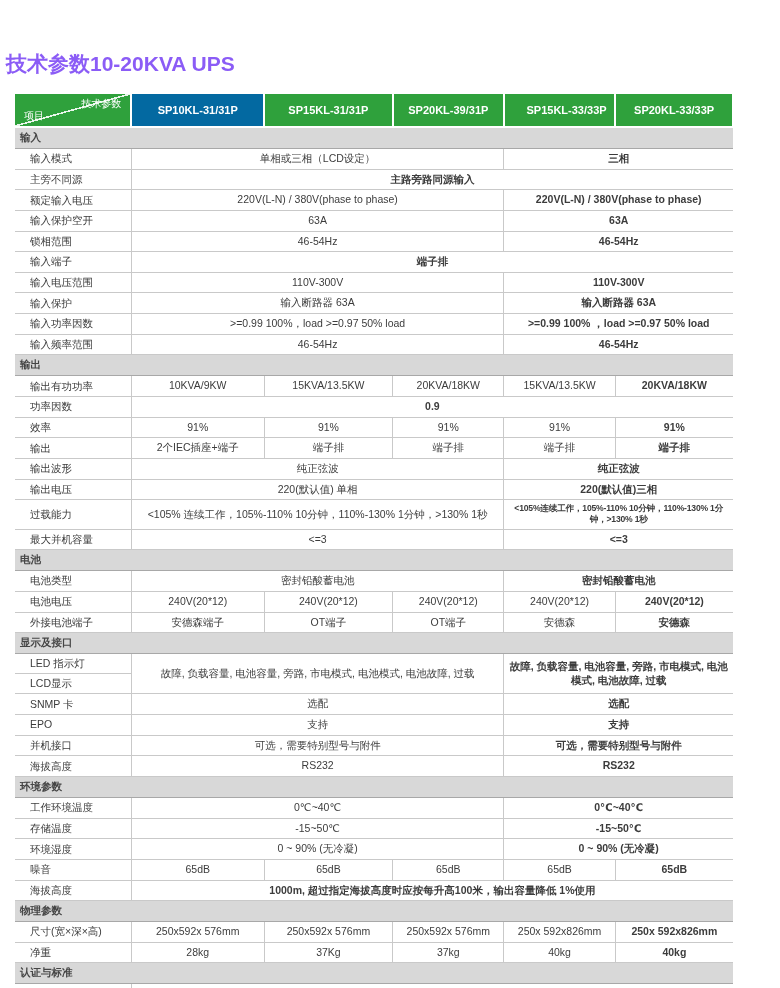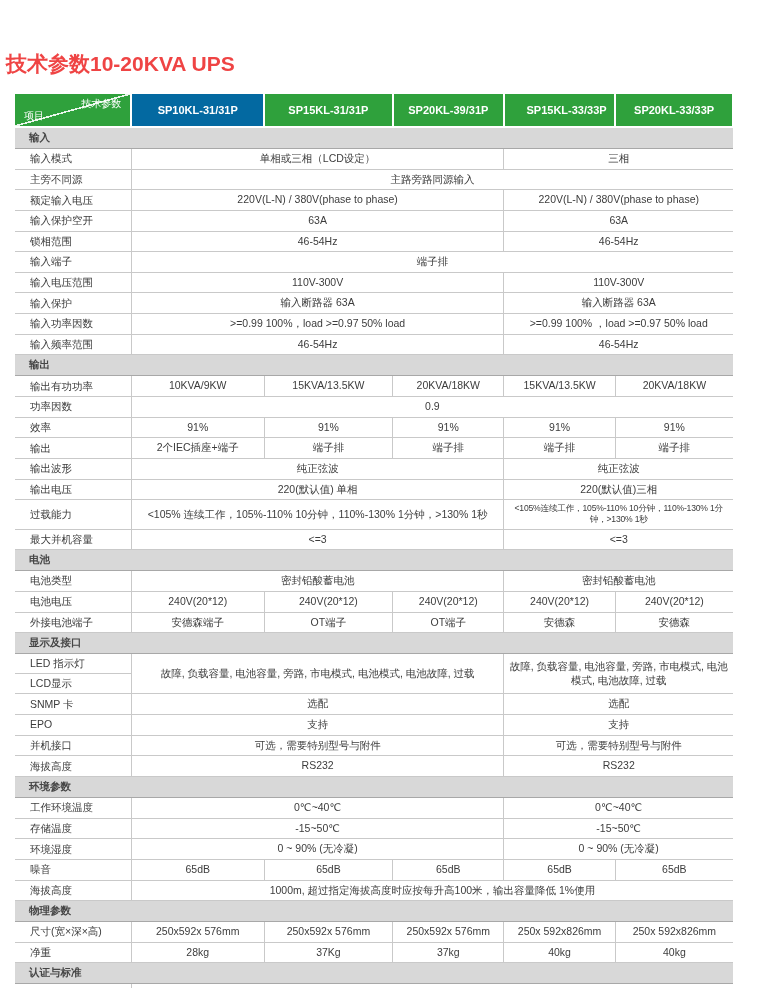--- a/index.html
+++ b/index.html
@@ -56,50 +56,50 @@
   th.corner .bottom-label{
     position:absolute;bottom:3px;left:9px;
     color:#fff;font-size:10px;font-weight:normal;
   }
   
   tr.section td{
     background:#d8d8d8;
     color:#454545;
     text-align:left;
     font-weight:600;
-    padding:3px 0 3px 14px;
+    padding:3px 0 3px 5px;
     border-top:1px solid #a8a8a8;
     border-bottom:1px solid #a8a8a8;
     height:12px;
   }
   
   td.lbl{
     text-align:left;
     padding:3px 4px 3px 15px;
     border-bottom:1px solid #c9c9c9;
     border-right:1px solid #c9c9c9;
     line-height:1.25;
   }
   td.val{
     text-align:center;
     padding:3px 5px;
     border-bottom:1px solid #c9c9c9;
     border-right:1px solid #c9c9c9;
     line-height:1.3;
     word-break:break-all;
   }
-  td.val:last-child{border-right:none;}
+  td.val:last-child{border-right:none;font-weight:bold;}
   td.val.small{font-size:8.6px;letter-spacing:-0.2px;padding-left:2px;padding-right:2px;}
   table.spec tr:last-child td{border-bottom:1px solid #b5b5b5;}
 </style>
 </head>
 <body>
 
 <div class="page">
-  <h1 class="title" style="color: #ef4444; margin-top: 40px;">技术参数10-20KVA UPS</h1>
+  <h1 class="title" style="color: #8b5cf6; margin-top: 40px;">技术参数10-20KVA UPS</h1>
 
   <table class="spec">
     <colgroup>
       <col style="width:16.2%">
       <col style="width:18.5%">
       <col style="width:17.9%">
       <col style="width:15.5%">
       <col style="width:15.5%">
       <col style="width:16.4%">
     </colgroup>

